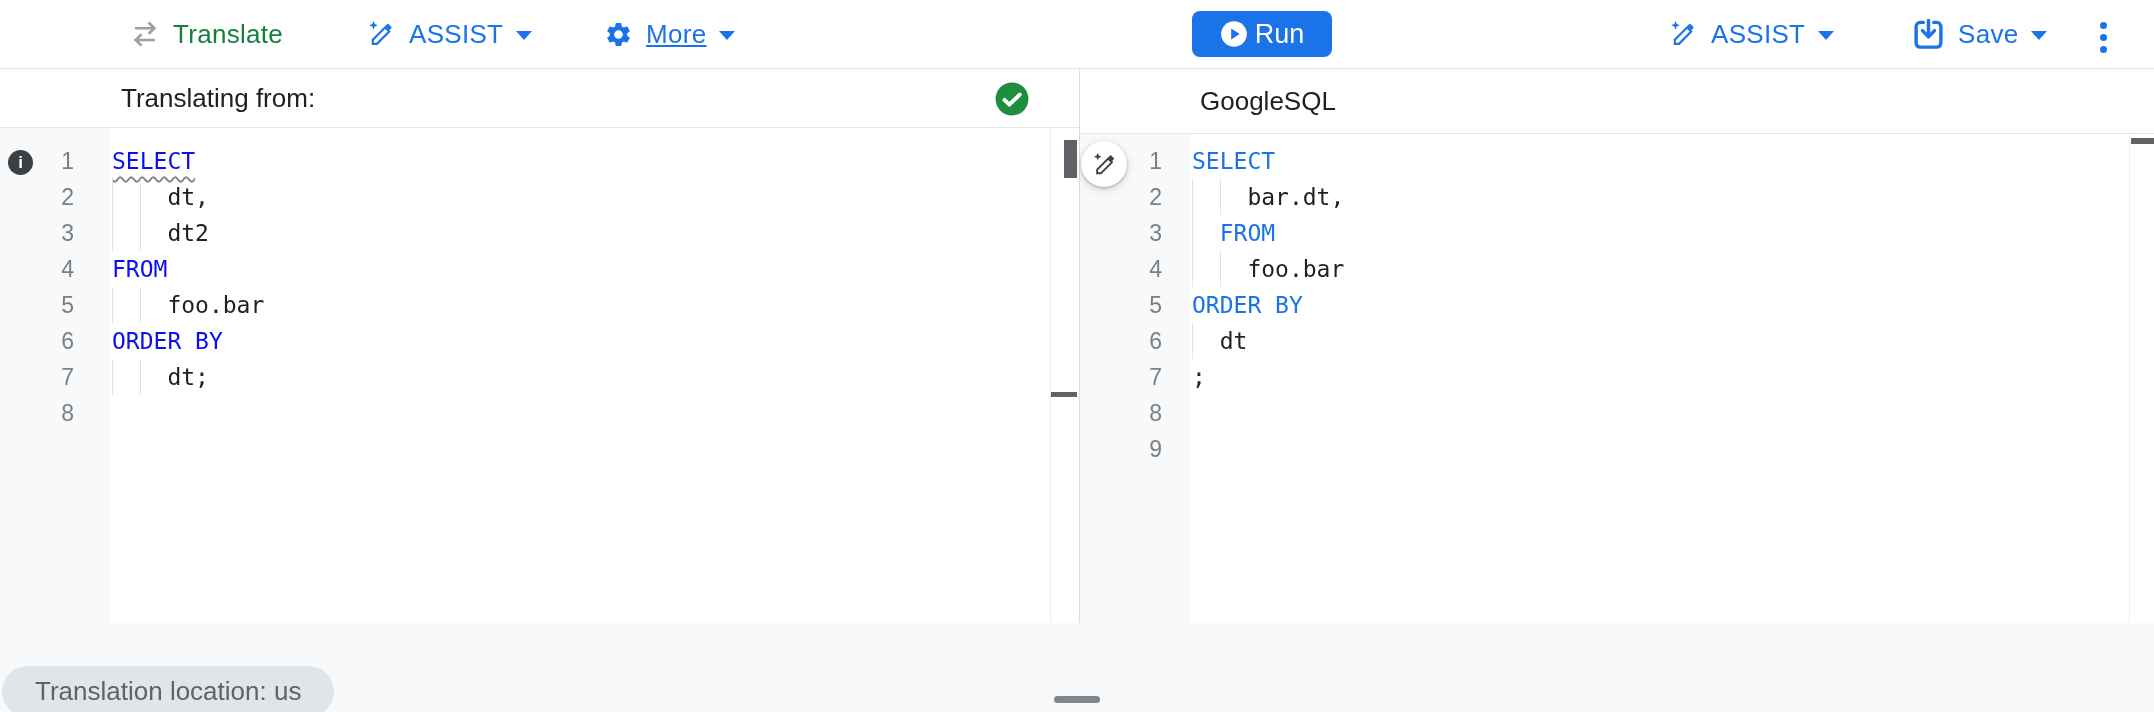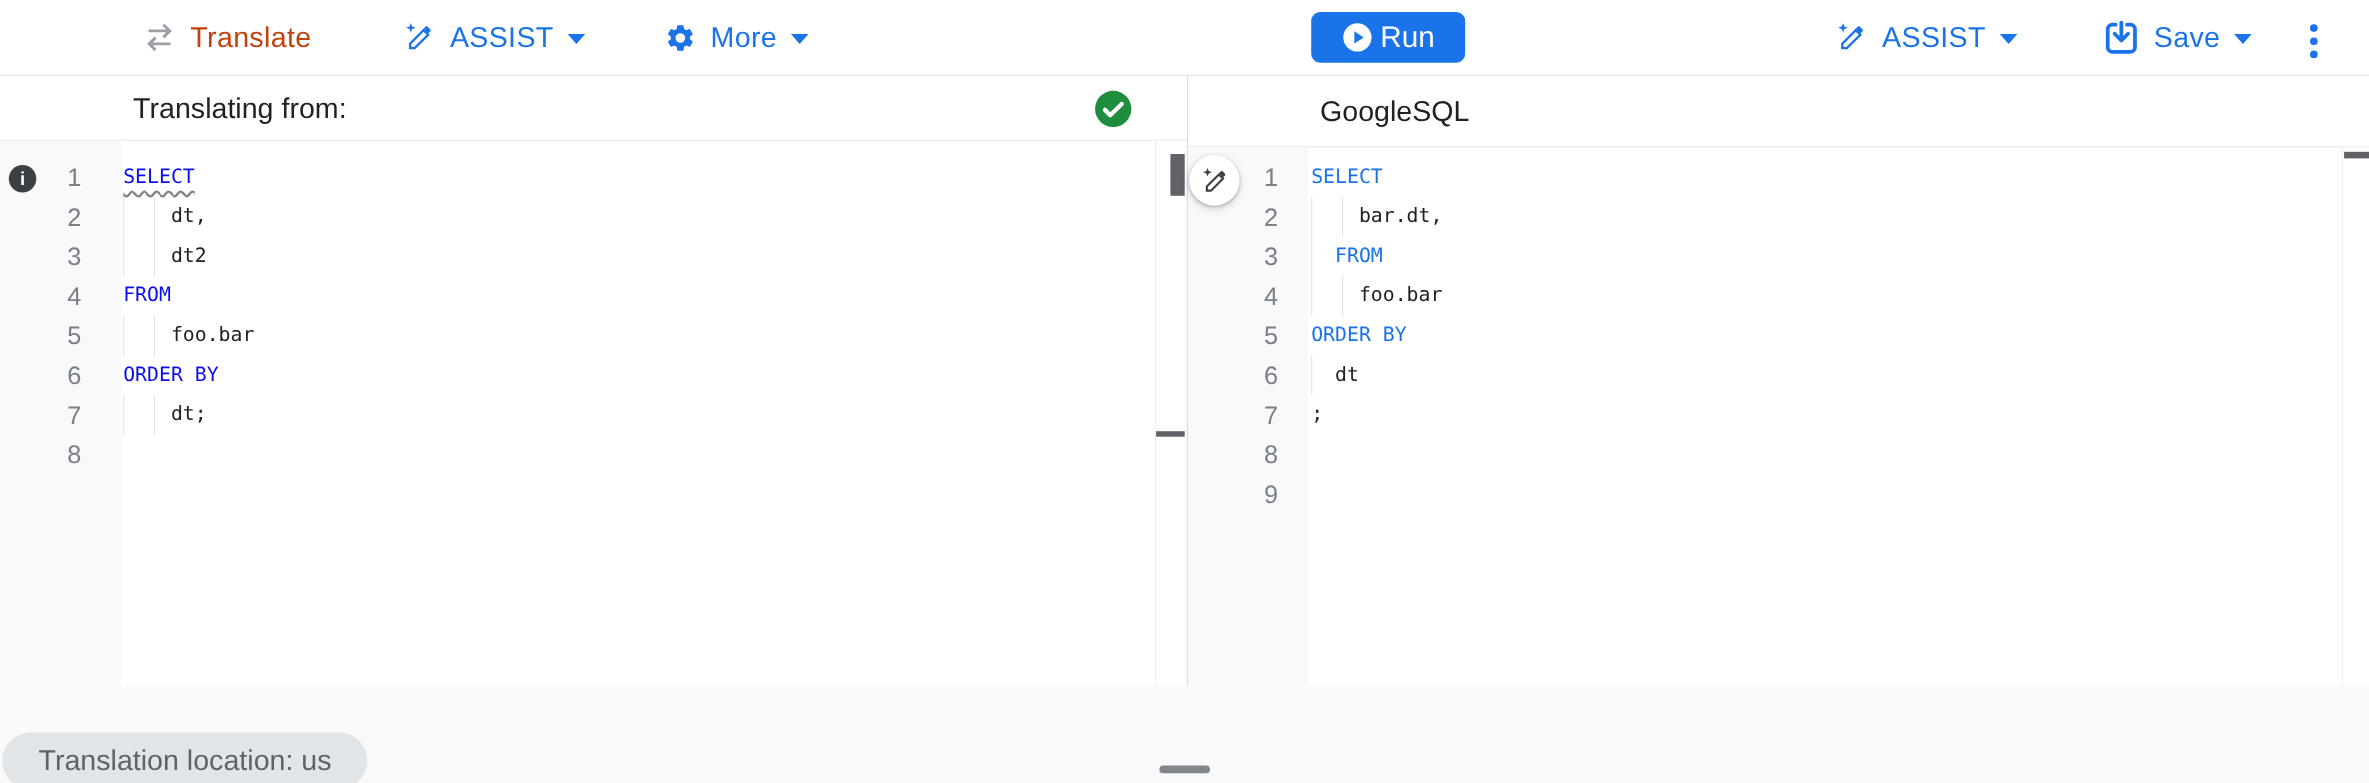--- a/index.html
+++ b/index.html
@@ -9,21 +9,21 @@
     background:#fff; font-family:"Liberation Sans", sans-serif; color:#202124;
   }
   .abs { position:absolute; }
 
   
   .toolbar { left:0; top:0; width:2154px; height:69px; background:#fff;
              border-bottom:1px solid #e0e3e7; }
   .tbtn { position:absolute; top:0; height:68px; display:flex; align-items:center;
           gap:13px; font-size:26px; font-weight:500; color:#1a73e8; cursor:pointer;
           letter-spacing:.3px; }
-  .tbtn.disabled { color:#c2410c; cursor:default; }
+  .tbtn.disabled { color:#15803d; cursor:default; }
   .caret { width:0; height:0; border-left:8px solid transparent;
            border-right:8px solid transparent; border-top:9px solid currentColor;
            margin-top:3px; }
   .caret.big { border-left-width:9px; border-right-width:9px; border-top-width:10px; }
   .run-btn { position:absolute; left:1192px; top:11px; width:140px; height:46px;
              background:#1a73e8; border-radius:8px; display:flex; align-items:center;
              justify-content:center; gap:7px; color:#fff; font-size:27px;
              font-weight:500; cursor:pointer; border:none; }
   .dots { position:absolute; left:2098px; top:20px; display:flex; flex-direction:column;
           gap:5px; align-items:center; cursor:pointer; padding:2px; }
@@ -44,21 +44,21 @@
   .divider-v { left:1079px; top:69px; width:1px; height:554px; background:#dadce0; }
 
   
   .gutter-left  { left:0; top:128px; width:110px; height:495px; background:#f8f9fa; }
   .gutter-right { left:1080px; top:134px; width:109px; height:489px; background:#f8f9fa; }
   .lnum-col { position:absolute; top:0; }
   .gutter-left  .lnum-col { left:0; width:74px; padding-top:15px; }
   .gutter-right .lnum-col { left:0; width:82px; padding-top:9px; }
   .ln { height:36px; line-height:36px; text-align:right; font-size:23px; color:#7a8085; }
 
-  .code-area { top:0; font-family:"DejaVu Sans Mono", monospace; font-size:18px; color:#202124; }
+  .code-area { top:0; font-family:"DejaVu Sans Mono", monospace; font-size:23px; color:#202124; }
   .code-left  { left:112px; top:128px; padding-top:15px; width:930px; }
   .code-right { left:1192px; top:134px; padding-top:9px; width:930px; }
   .code-line { position:relative; height:36px; line-height:36px; white-space:pre; }
   .guide { position:absolute; top:0; height:36px; width:1px; background:#e1e3e5; }
   .code-left  .tok-keyword { color:#0b0ff0; }
   .code-right .tok-keyword { color:#1a73e8; }
   .tok-plain { color:#202124; }
   .squiggle { text-decoration:underline wavy #808285 2px; text-underline-offset:7px; }
 
   .info-marker { left:8px; top:150px; width:25px; height:25px; border-radius:50%;
@@ -108,21 +108,21 @@
         <svg width="30" height="30" viewBox="0 0 24 24">
           <path d="M6.8 19.5V23h3.5L20.6 12.7l-3.5-3.5L6.8 19.5z" fill="none" stroke="#1a73e8" stroke-width="1.8" transform="translate(-1,-2) scale(0.95)"></path>
           <path d="M22.3 10c.37-.37.37-.97 0-1.34l-2.2-2.2c-.37-.37-.97-.37-1.34 0l-1.7 1.7 3.5 3.5 1.74-1.66z" fill="#1a73e8" transform="translate(-1,-2) scale(0.95)"></path>
           <path d="M6 1.5l.95 2.55L9.5 5l-2.55.95L6 8.5l-.95-2.55L2.5 5l2.55-.95z" fill="#1a73e8"></path>
         </svg>
       </span>
       <span>ASSIST</span>
       <span class="caret"></span>
     </div>
 
-    <div class="tbtn" style="left:604px;">
+    <div class="tbtn" style="left:604px;text-decoration:underline;">
       <span style="display:flex;">
         <svg width="29" height="29" viewBox="0 0 24 24">
           <path d="M19.14 12.94c.04-.3.06-.61.06-.94 0-.32-.02-.64-.07-.94l2.03-1.58c.18-.14.23-.41.12-.61l-1.92-3.32c-.12-.22-.37-.29-.59-.22l-2.39.96c-.5-.38-1.03-.7-1.62-.94l-.36-2.54c-.04-.24-.24-.41-.48-.41h-3.84c-.24 0-.43.17-.47.41l-.36 2.54c-.59.24-1.13.57-1.62.94l-2.39-.96c-.22-.08-.47 0-.59.22L2.74 8.87c-.12.21-.08.47.12.61l2.03 1.58c-.05.3-.09.63-.09.94s.02.64.07.94l-2.03 1.58c-.18.14-.23.41-.12.61l1.92 3.32c.12.22.37.29.59.22l2.39-.96c.5.38 1.03.7 1.62.94l.36 2.54c.05.24.24.41.48.41h3.84c.24 0 .44-.17.47-.41l.36-2.54c.59-.24 1.13-.56 1.62-.94l2.39.96c.22.08.47 0 .59-.22l1.92-3.32c.12-.22.07-.47-.12-.61l-2.01-1.58zM12 15.6c-1.98 0-3.6-1.62-3.6-3.6s1.62-3.6 3.6-3.6 3.6 1.62 3.6 3.6-1.62 3.6-3.6 3.6z" fill="#1a73e8"></path>
         </svg>
       </span>
       <span>More</span>
       <span class="caret"></span>
     </div>
 
     <button class="run-btn">

